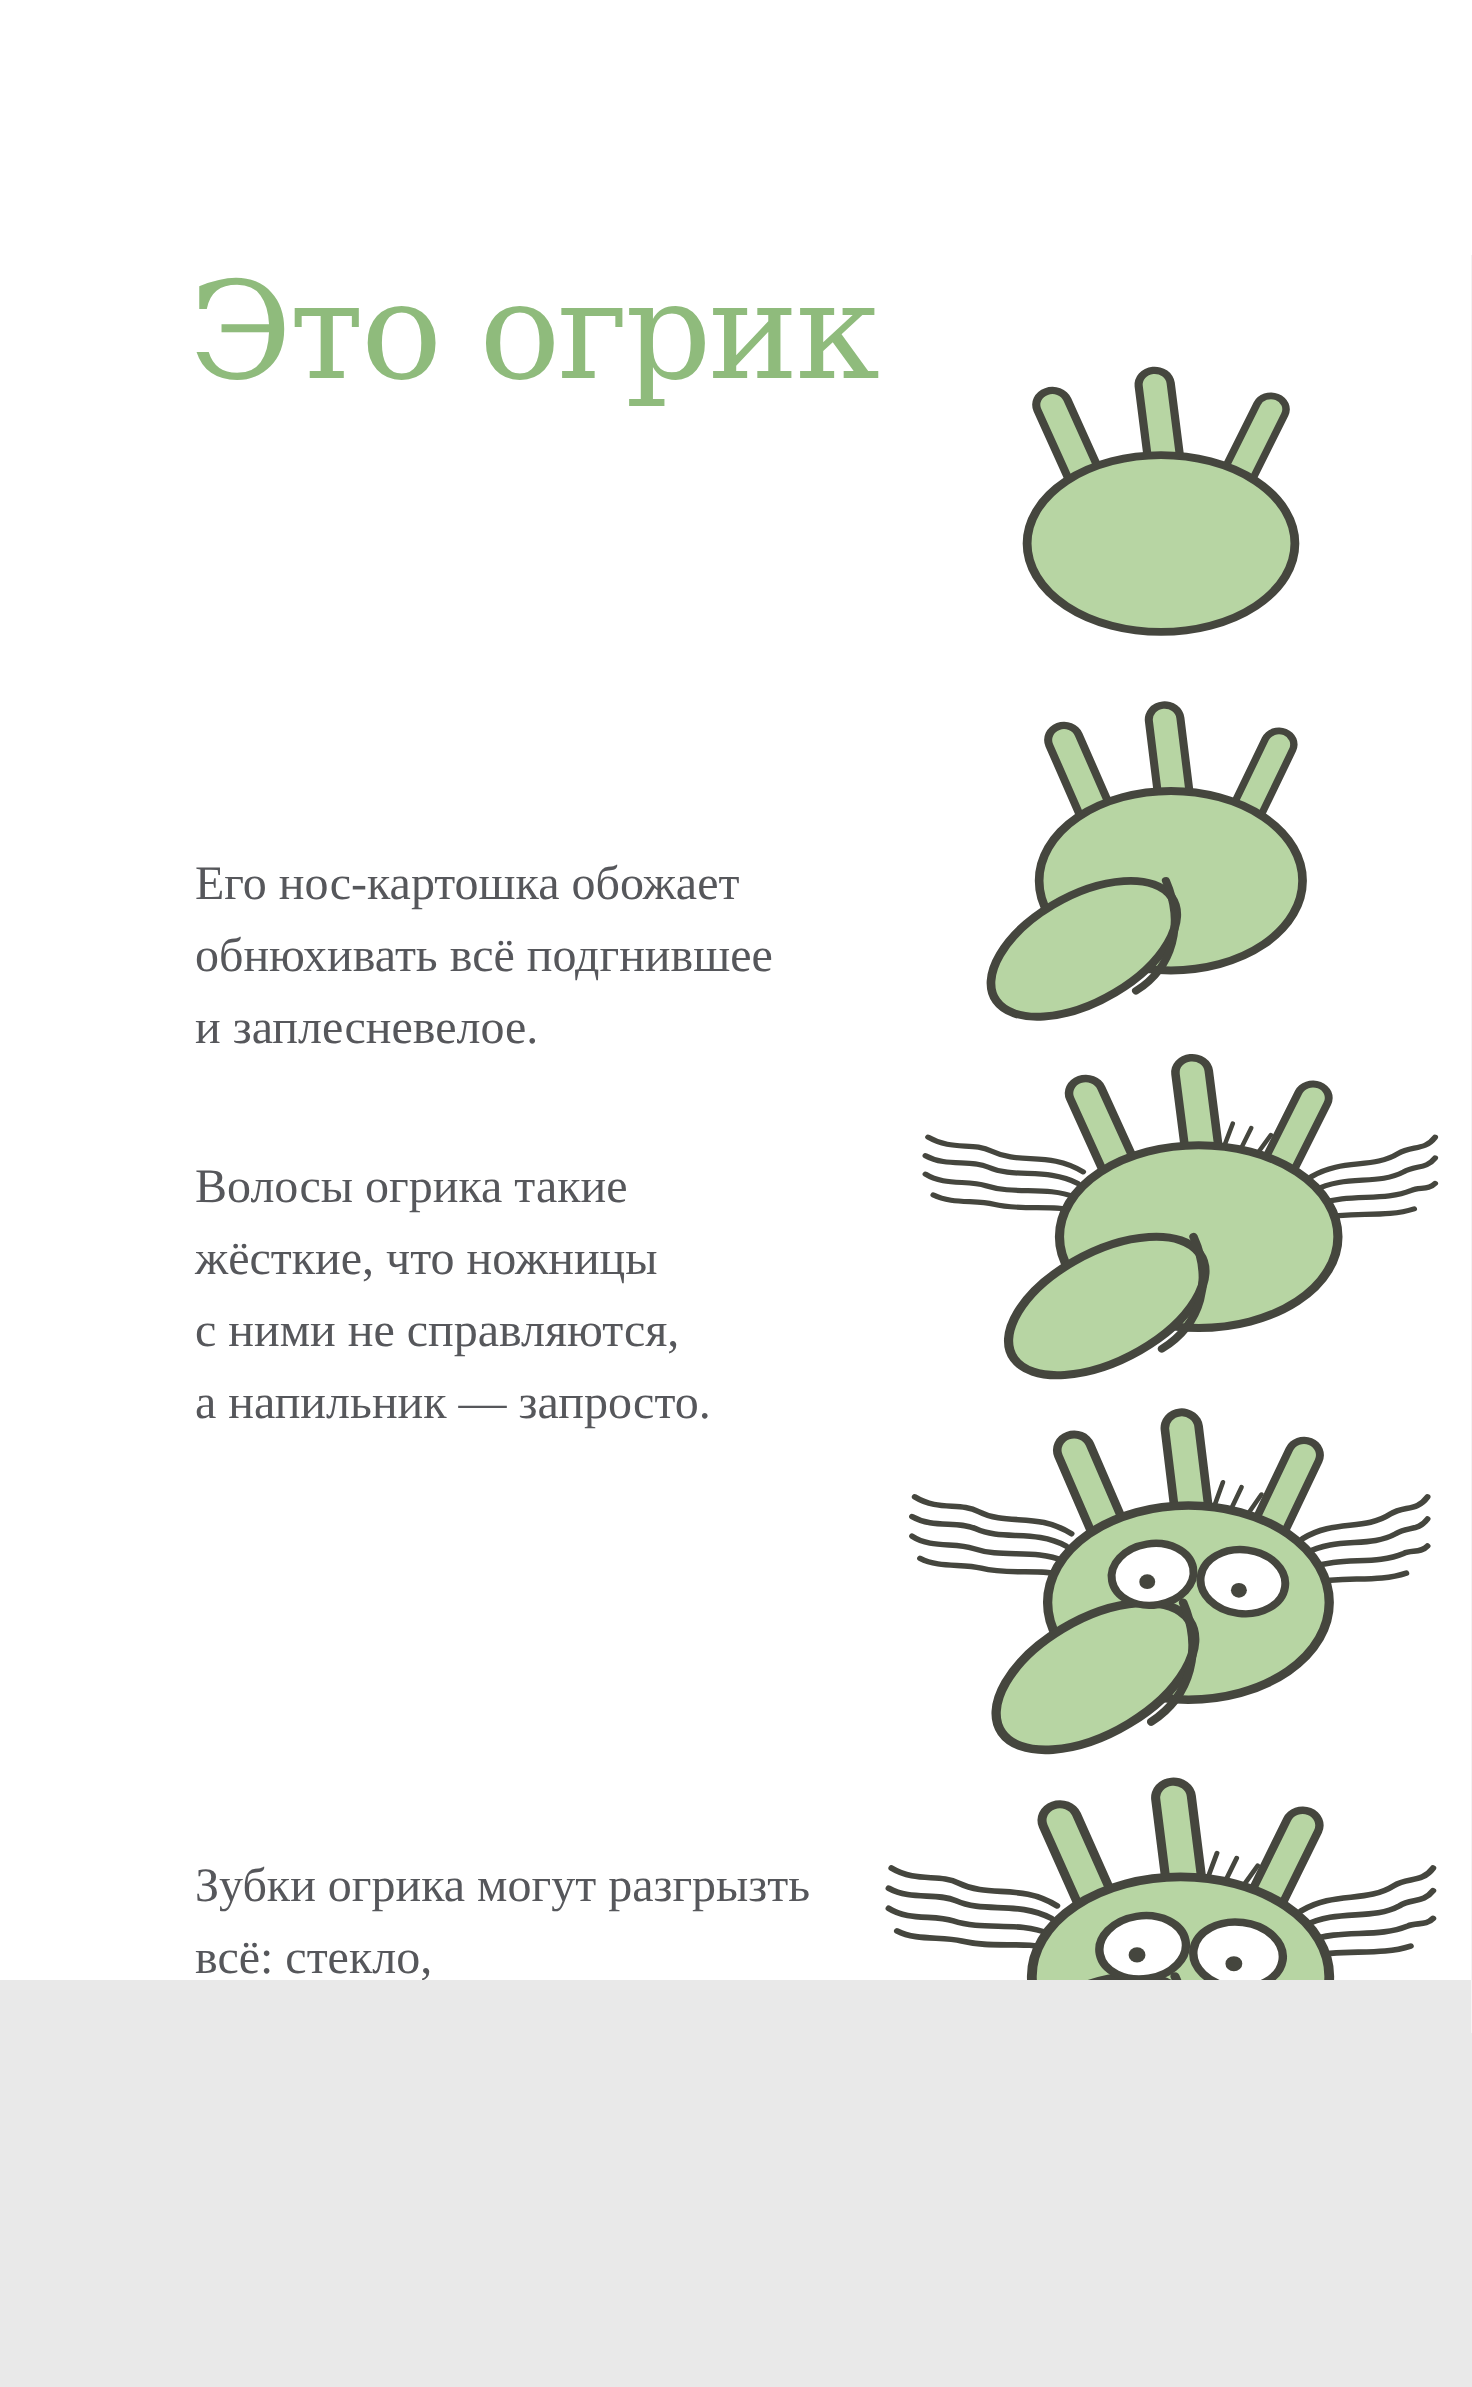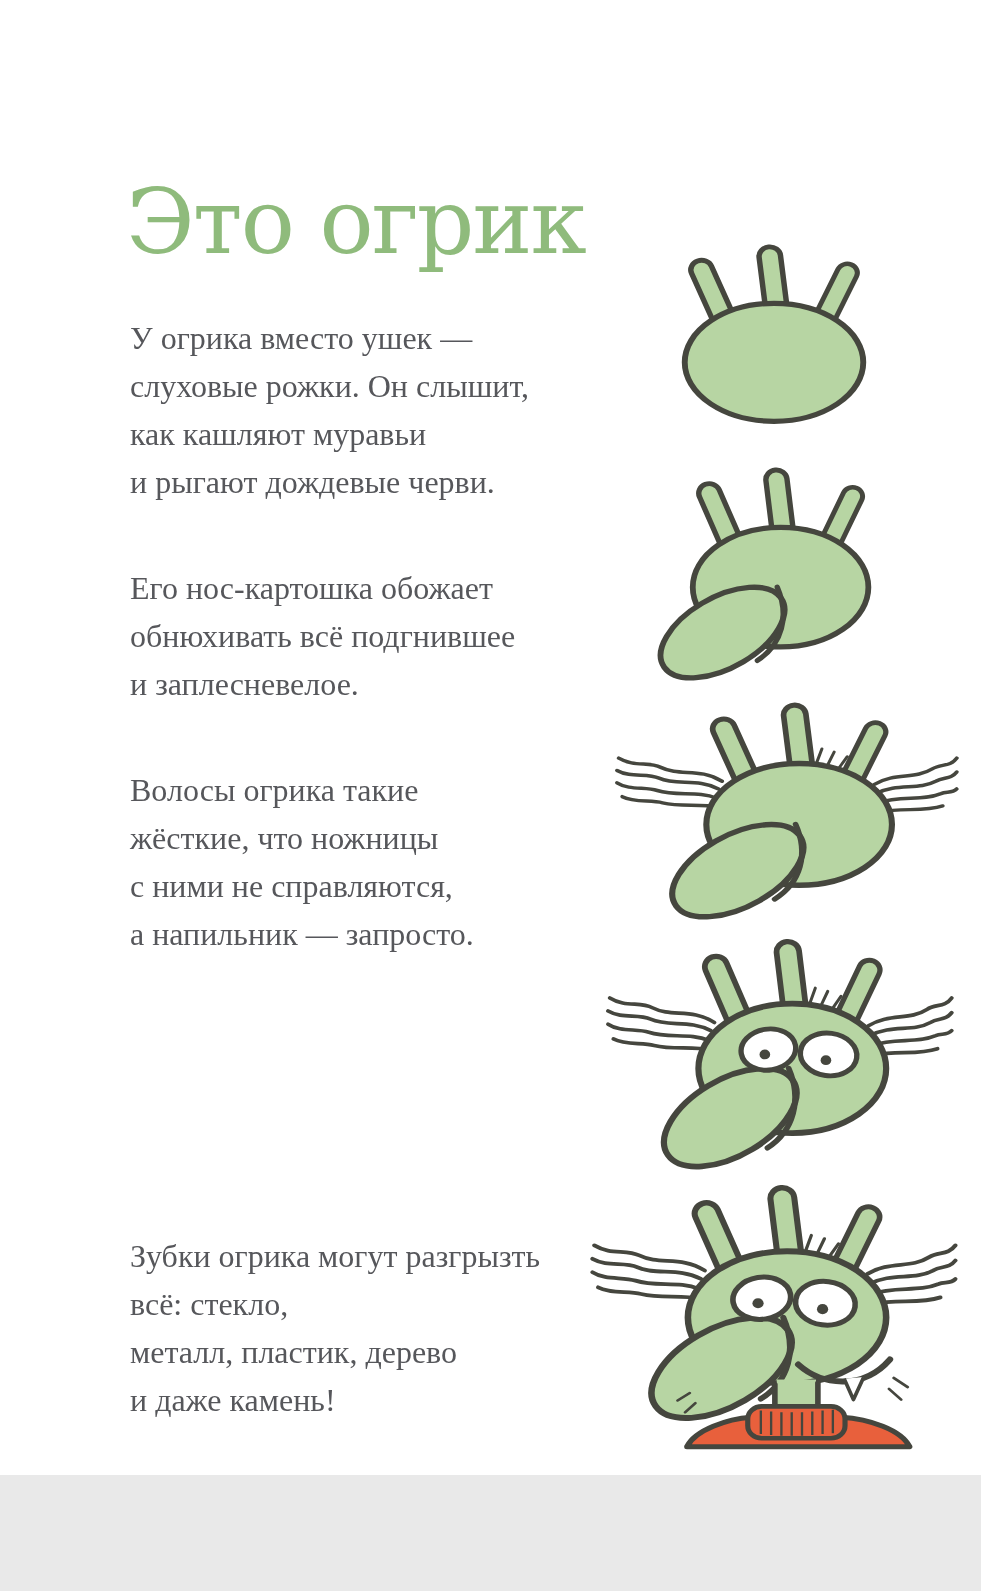--- a/index.html
+++ b/index.html
@@ -1,18 +1,18 @@
 <!DOCTYPE html>
 <html lang="ru"><head>
 <meta charset="utf-8">
 <style>
   html,body{margin:0;padding:0;background:#e9e9e9;}
   .page{
     position:relative;
-    width:981px;height:1475px;
+    width:981px;height:1320px;
     background:#ffffff;
     overflow:hidden;
     font-family:"Liberation Serif","DejaVu Serif",serif;
   }
   .title{
     position:absolute;left:126px;top:112px;
     font-family:"DejaVu Serif","Liberation Serif",serif;
     font-size:90px;line-height:1.1;
     letter-spacing:-2px;
     color:#8fbb7c;
@@ -100,24 +100,20 @@
       <rect x="168" y="256" width="104" height="38" rx="15" fill="#e8603c" stroke="#45463e" stroke-width="5.5"></rect>
       <path d="M182,261 V289 M193,262 V290 M204,263 V291 M215,263 V291 M226,263 V291 M237,262 V290 M248,261 V289 M259,260 V288" fill="none" stroke="#45463e" stroke-width="2.5"></path>
     </g>
   </defs>
 </svg>
 
 <div class="page">
 
   <h1 class="title">Это огрик</h1>
 
-  <p class="para para-1">У огрика вместо ушек —
-слуховые рожки. Он слышит,
-как кашляют муравьи
-и рыгают дождевые черви.</p>
   <p class="para para-2">Его нос-картошка обожает
 обнюхивать всё подгнившее
 и заплесневелое.</p>
   <p class="para para-3">Волосы огрика такие
 жёсткие, что ножницы
 с ними не справляются,
 а напильник — запросто.</p>
   <p class="para para-5">Зубки огрика могут разгрызть
 всё: стекло,
 металл, пластик, дерево

